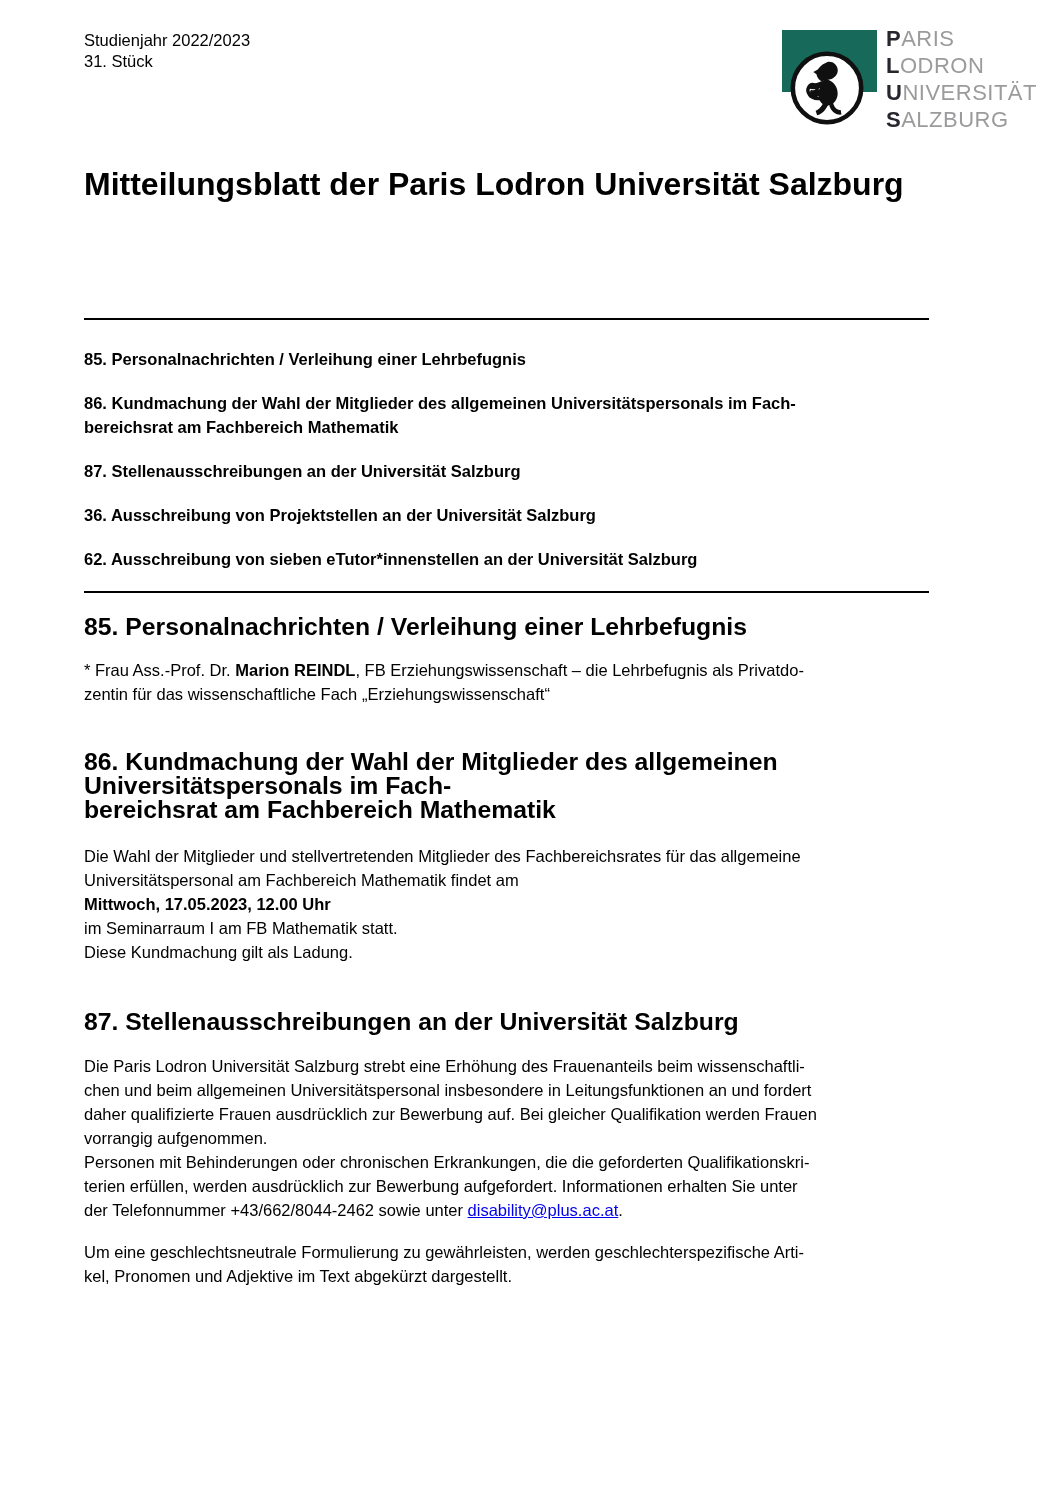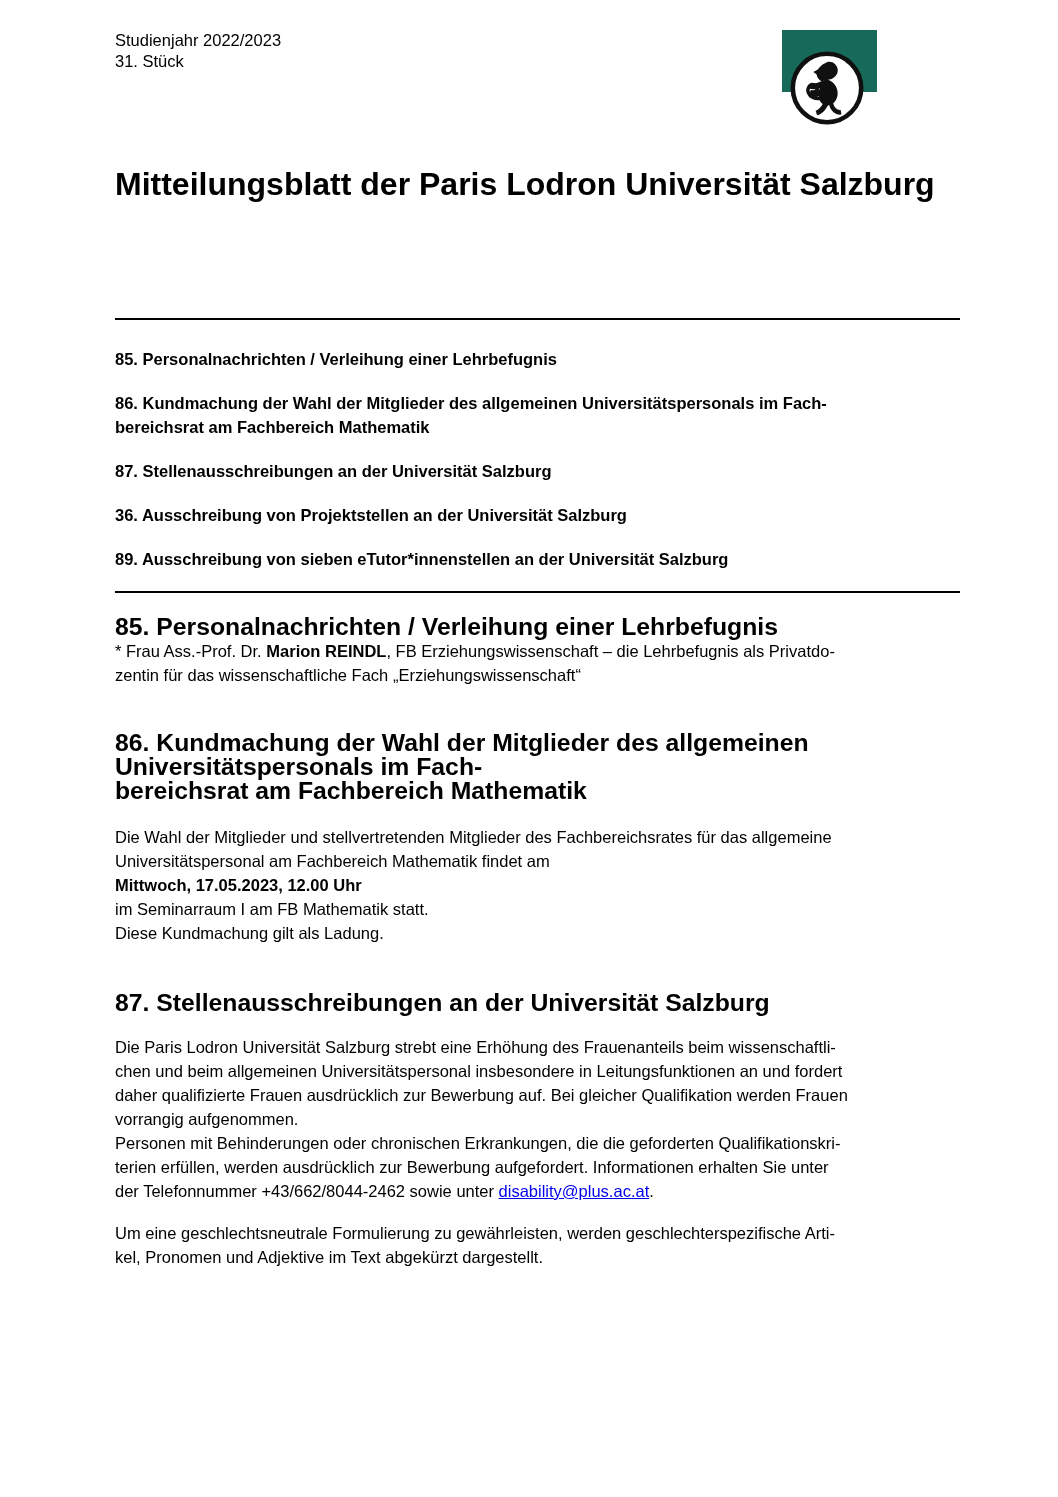--- a/index.html
+++ b/index.html
@@ -15,21 +15,21 @@
     position:relative;
     width:1058px;height:1497px;
     margin:0 auto;
     background:#ffffff;
     color:var(--ink);
     font-family:"Liberation Sans","DejaVu Sans",sans-serif;
     font-size:16.5px;
     line-height:24px;
     overflow:hidden;
   }
-  .content{padding:30px 96px 0 115px;}
+  .content{padding:30px 96px 0 84px;}
   
   .meta{font-size:16.5px;line-height:21px;}
   
   .logo{position:absolute;top:28px;left:782px;display:flex;align-items:flex-start;}
   .logo-mark{position:relative;width:95px;height:126px;flex:0 0 auto;}
   .logo-green{position:absolute;left:0;top:2px;width:95px;height:62px;background:var(--green);}
   .logo-seal{position:absolute;left:7px;top:22px;width:76px;height:76px;}
   .logo-wordmark{margin-left:9px;margin-top:-3px;}
   .wm-row{font-size:22px;line-height:27px;letter-spacing:.5px;white-space:nowrap;}
   .wm-initial{font-weight:bold;color:var(--wm-initial);}
@@ -40,21 +40,21 @@
   .rule{border:none;border-top:2px solid var(--ink);width:845px;}
   .rule-1{margin-top:119px;}
   .rule-2{margin-top:19px;}
   
   .toc{list-style:none;margin-top:27px;}
   .toc li{font-weight:bold;white-space:pre-line;margin-bottom:20px;}
   
   .heading{font-weight:bold;white-space:pre-line;}
   .para{white-space:pre-line;}
   .h-85{margin-top:22px;}
-  .p-85{}
+  .p-85{margin-top:19px;}
   .h-86{margin-top:44px;}
   .b-86{margin-top:22px;}
   .date-line{font-weight:bold;}
   .h-87{margin-top:46px;}
   .p-87-1{margin-top:20px;}
   .p-87-2{}
   .p-87-3{margin-top:18px;}
   .email-link{color:var(--link);text-decoration:underline;cursor:pointer;}
 </style>
 </head>
@@ -72,40 +72,46 @@
           <path d="M41,24 l-9,5 7,5 z"></path>
           <path d="M48,38 c10,2 17,10 16,21 c-1,9 -8,15 -15,14 c-7,-1 -11,-8 -10,-16 c1,-8 4,-15 9,-19 z"></path>
           <path d="M47,40 c-7,1 -14,6 -19,4 l-3,6 c8,4 17,0 24,-4 z"></path>
           <path d="M45,50 c-6,2 -13,7 -17,6 l-2,6 c7,3 14,-1 21,-6 z"></path>
           <path d="M46,67 c-2,6 -6,11 -11,13 l2,6 c7,-2 12,-8 15,-15 z"></path>
           <path d="M58,69 c1,6 5,10 10,10 l1,6 c-8,1 -14,-5 -16,-12 z"></path>
         </g>
         <path d="M60,55 C48,65 33,67 27,59 C22,52 27,43 34,46 C40,48 37,57 30,55" fill="none" stroke="#101010" stroke-width="4.5" stroke-linecap="round"></path>
       </svg>
     </div>
+    <div class="logo-wordmark">
+      <div class="wm-row"><span class="wm-initial">P</span><span class="wm-rest">ARIS</span></div>
+      <div class="wm-row"><span class="wm-initial">L</span><span class="wm-rest">ODRON</span></div>
+      <div class="wm-row"><span class="wm-initial">U</span><span class="wm-rest">NIVERSITÄT</span></div>
+      <div class="wm-row"><span class="wm-initial">S</span><span class="wm-rest">ALZBURG</span></div>
+    </div>
   </div>
 
   <div class="content">
 
     <div class="meta">
       <div class="meta-line">Studienjahr 2022/2023</div>
       <div class="meta-line">31. Stück</div>
     </div>
 
     <h1 class="doc-title">Mitteilungsblatt der Paris Lodron Universität Salzburg</h1>
 
     <hr class="rule rule-1">
 
     <ul class="toc">
       <li>85. Personalnachrichten / Verleihung einer Lehrbefugnis</li>
       <li>86. Kundmachung der Wahl der Mitglieder des allgemeinen Universitätspersonals im Fach-
 bereichsrat am Fachbereich Mathematik</li>
       <li>87. Stellenausschreibungen an der Universität Salzburg</li>
       <li>36. Ausschreibung von Projektstellen an der Universität Salzburg</li>
-      <li>89. Ausschreibung von sieben eTutor*innenstellen an der Universität Salzburg</li>
+      <li>62. Ausschreibung von sieben eTutor*innenstellen an der Universität Salzburg</li>
     </ul>
 
     <hr class="rule rule-2">
 
     <section>
       <h2 class="heading h-85">85. Personalnachrichten / Verleihung einer Lehrbefugnis</h2>
       <p class="para p-85"><span>* Frau Ass.-Prof. Dr. </span><b>Marion REINDL</b><span>, FB Erziehungswissenschaft – die Lehrbefugnis als Privatdo-
 zentin für das wissenschaftliche Fach „Erziehungswissenschaft“</span></p>
     </section>
 

